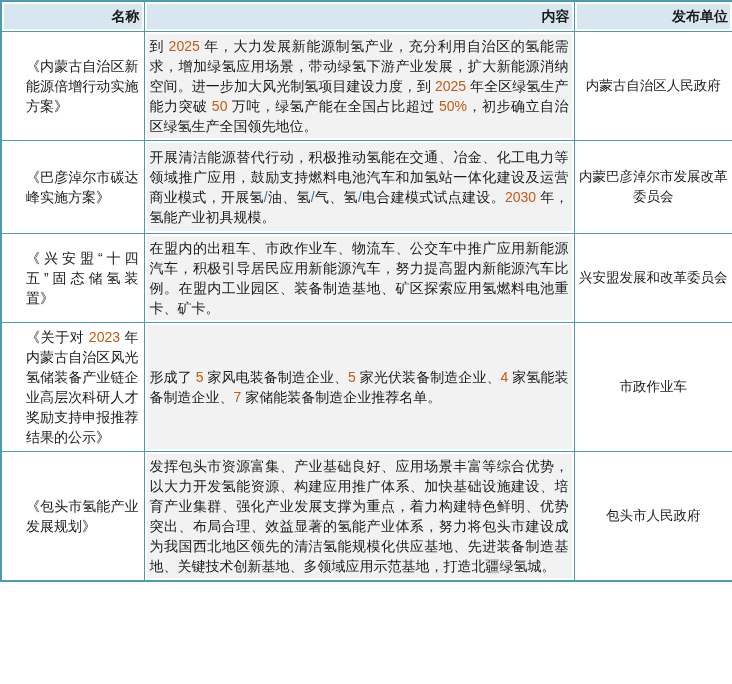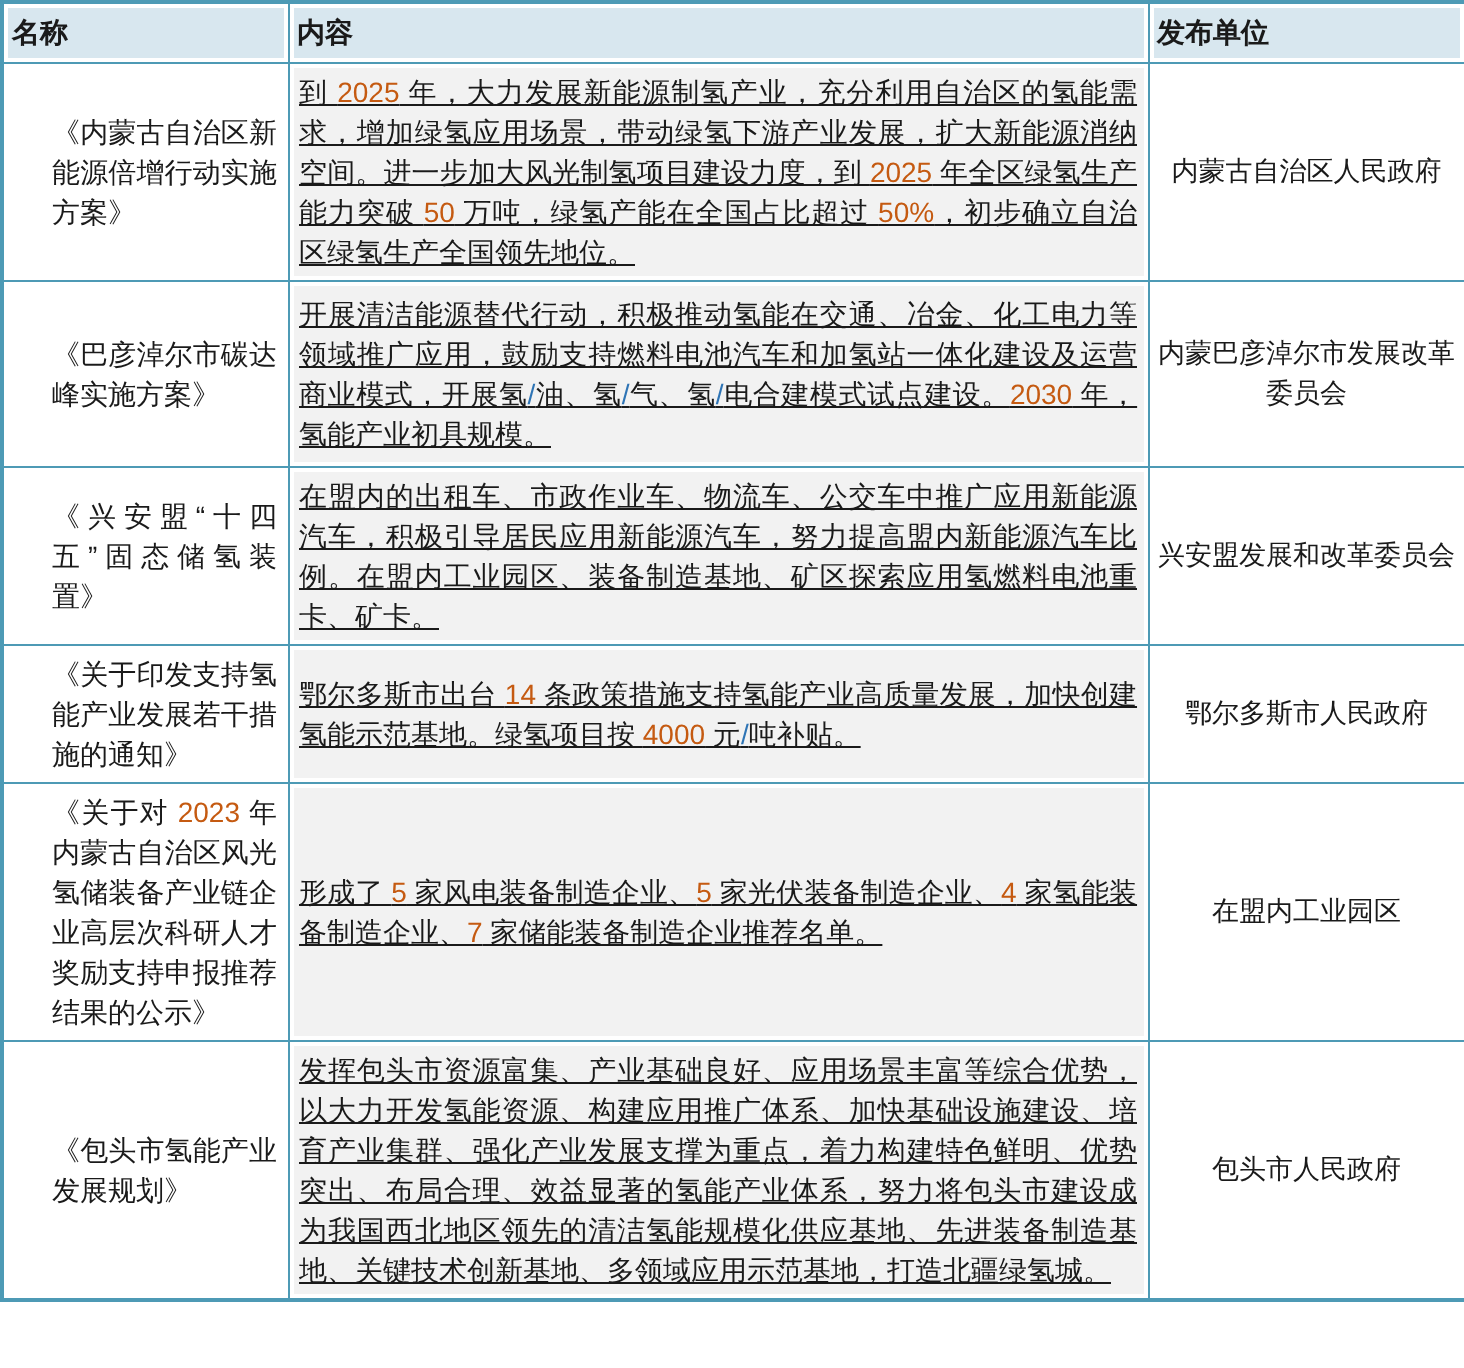--- a/index.html
+++ b/index.html
@@ -30,33 +30,32 @@
     box-shadow:inset 0 0 0 2px #ffffff;
     vertical-align:middle;
     font-size:14px;
     line-height:20px;
     color:var(--text);
   }
   thead tr{height:30px;}
   th{
     background:var(--header-bg);
     font-weight:bold;
-    text-align:left;
+    text-align:right;
     padding:2px 4px;
   }
   td.name-cell{
     background:#ffffff;
     text-align:justify;
     padding:4px 5px 4px 24px;
   }
   td.content-cell{
     background:var(--content-bg);
     text-align:justify;
     padding:4px 5px;
-    text-decoration:underline;
   }
   td.publisher-cell{
     background:#ffffff;
     text-align:center;
     padding:4px 3px;
     font-size:13.5px;
   }
   
   tbody tr:nth-child(1){height:108px;}
   tbody tr:nth-child(2){height:93px;}
@@ -94,28 +93,23 @@
         <td class="name-cell">《巴彦淖尔市碳达峰实施方案》</td>
         <td class="content-cell">开展清洁能源替代行动，积极推动氢能在交通、冶金、化工电力等领域推广应用，鼓励支持燃料电池汽车和加氢站一体化建设及运营商业模式，开展氢<span class="slash">/</span>油、氢<span class="slash">/</span>气、氢<span class="slash">/</span>电合建模式试点建设。<span class="num">2030</span> 年，氢能产业初具规模。</td>
         <td class="publisher-cell">内蒙巴彦淖尔市发展改革委员会</td>
       </tr>
       <tr>
         <td class="name-cell">《兴安盟“十四五”固态储氢装置》</td>
         <td class="content-cell">在盟内的出租车、市政作业车、物流车、公交车中推广应用新能源汽车，积极引导居民应用新能源汽车，努力提高盟内新能源汽车比例。在盟内工业园区、装备制造基地、矿区探索应用氢燃料电池重卡、矿卡。</td>
         <td class="publisher-cell">兴安盟发展和改革委员会</td>
       </tr>
       <tr>
-        <td class="name-cell">《关于印发支持氢能产业发展若干措施的通知》</td>
-        <td class="content-cell">鄂尔多斯市出台 <span class="num">14</span> 条政策措施支持氢能产业高质量发展，加快创建氢能示范基地。绿氢项目按 <span class="num">4000</span> 元<span class="slash">/</span>吨补贴。</td>
-        <td class="publisher-cell">鄂尔多斯市人民政府</td>
-      </tr>
-      <tr>
         <td class="name-cell">《关于对 <span class="num">2023</span> 年内蒙古自治区风光氢储装备产业链企业高层次科研人才奖励支持申报推荐结果的公示》</td>
         <td class="content-cell">形成了 <span class="num">5</span> 家风电装备制造企业、<span class="num">5</span> 家光伏装备制造企业、<span class="num">4</span> 家氢能装备制造企业、<span class="num">7</span> 家储能装备制造企业推荐名单。</td>
-        <td class="publisher-cell">在盟内工业园区</td>
+        <td class="publisher-cell">市政作业车</td>
       </tr>
       <tr>
         <td class="name-cell">《包头市氢能产业发展规划》</td>
         <td class="content-cell">发挥包头市资源富集、产业基础良好、应用场景丰富等综合优势，以大力开发氢能资源、构建应用推广体系、加快基础设施建设、培育产业集群、强化产业发展支撑为重点，着力构建特色鲜明、优势突出、布局合理、效益显著的氢能产业体系，努力将包头市建设成为我国西北地区领先的清洁氢能规模化供应基地、先进装备制造基地、关键技术创新基地、多领域应用示范基地，打造北疆绿氢城。</td>
         <td class="publisher-cell">包头市人民政府</td>
       </tr>
     </tbody>
 </table>
 
 </body></html>

